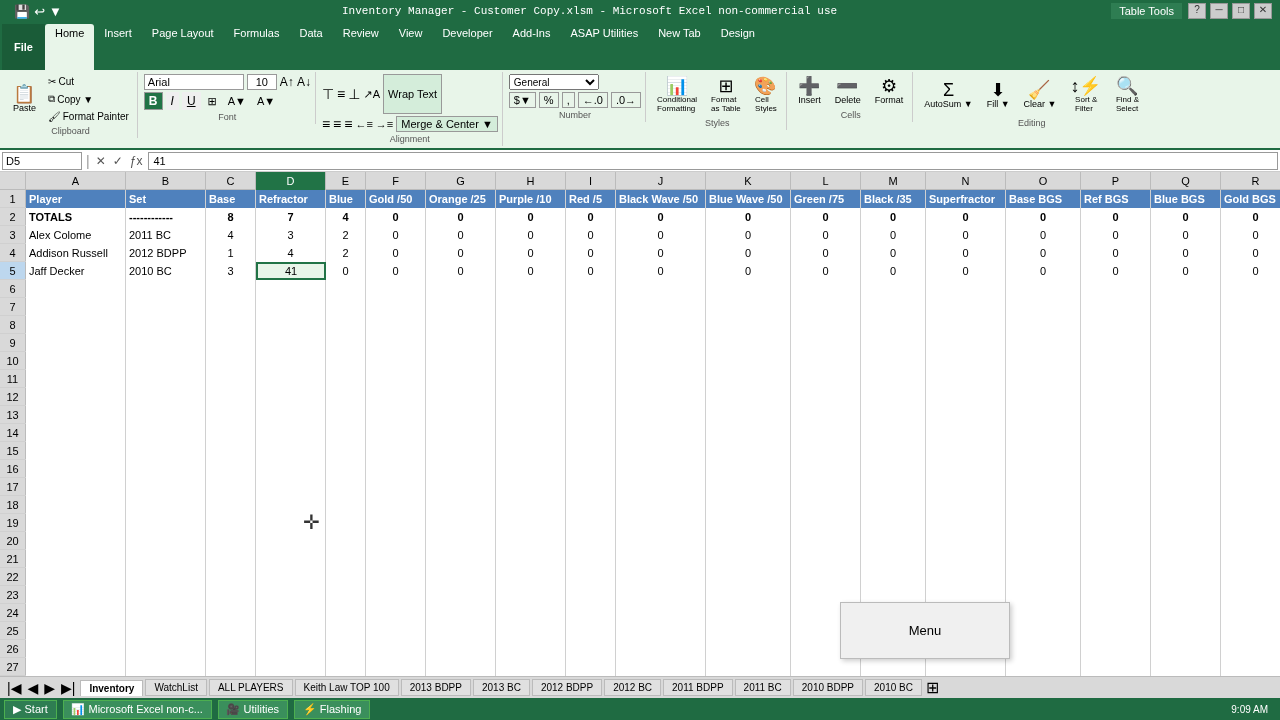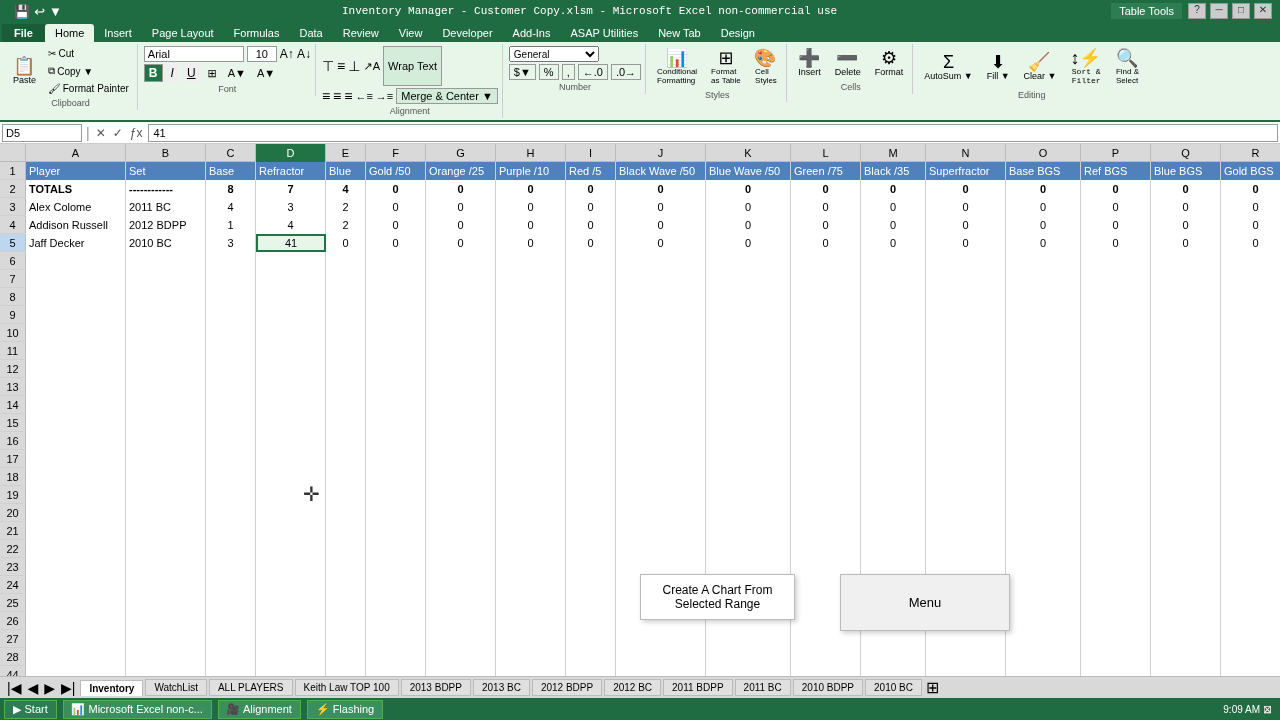--- a/index.html
+++ b/index.html
@@ -40,21 +40,21 @@
     }
     .tab.active {
       background: #e8f5e9;
       color: #000;
       border-top-left-radius: 3px;
       border-top-right-radius: 3px;
     }
     .file-tab {
       background: #1a5c38;
       color: white;
-      padding: 3px 12px;
+      padding: 17px 12px;
       font-size: 11px;
       font-weight: bold;
       text-align: right;
     }
 
     
     .ribbon-content {
       display: flex;
       padding: 2px 4px;
       background: #e8f5e9;
@@ -169,21 +169,21 @@
       display: flex;
       align-items: center;
       font-size: 11px;
       border-right: 1px solid #d0d0d0;
       padding: 0 3px;
       overflow: hidden;
       white-space: nowrap;
       height: 18px;
       background: white;
     }
-    .cell.header-cell { background: #4f81bd; color: white; font-weight: normal; }
+    .cell.header-cell { background: #4f81bd; color: white; font-weight: bold; }
     .cell.totals-row { font-weight: bold; }
     .cell.center { justify-content: center; }
 
     
     .col-a { width: 100px; min-width: 100px; }
     .col-b { width: 80px; min-width: 80px; }
     .col-c { width: 50px; min-width: 50px; }
     .col-d { width: 70px; min-width: 70px; }
     .col-e { width: 40px; min-width: 40px; }
     .col-f { width: 60px; min-width: 60px; }
@@ -503,21 +503,21 @@
         <div class="ribbon-btn">
           <span class="btn-icon">⬇</span>
           <span class="btn-label">Fill ▼</span>
         </div>
         <div class="ribbon-btn">
           <span class="btn-icon">🧹</span>
           <span class="btn-label">Clear ▼</span>
         </div>
         <div class="ribbon-btn">
           <span class="btn-icon">↕⚡</span>
-          <span class="btn-label" style="font-size:8px;font-family:Liberation Mono, monospace;">Sort &amp;<br>Filter</span>
+          <span class="btn-label" style="font-size:8px;">Sort &amp;<br>Filter</span>
         </div>
         <div class="ribbon-btn">
           <span class="btn-icon">🔍</span>
           <span class="btn-label" style="font-size:8px;">Find &amp;<br>Select</span>
         </div>
       </div>
       <div class="rg-label">Editing</div>
     </div>
   </div>
 </div>
@@ -1183,21 +1183,20 @@
         <div class="cell col-l center"></div>
         <div class="cell col-m center"></div>
         <div class="cell col-n center"></div>
         <div class="cell col-o center"></div>
         <div class="cell col-p center"></div>
         <div class="cell col-q center"></div>
         <div class="cell col-r center"></div>
       </div>
     </div>
 
-  <div class="float-chart-btn">Create A Chart From Selected Range</div>
   <div class="float-menu-btn">Menu</div>
 
   <div class="cursor-cross">✛</div>
 </div>
 
 <div class="sheet-tabs-bar">
   <span class="sheet-nav">|◀</span>
   <span class="sheet-nav">◀</span>
   <span class="sheet-nav">▶</span>
   <span class="sheet-nav">▶|</span>
@@ -1227,20 +1226,20 @@
         <div class="zoom-fill"></div>
       </div>
     <span>+</span>
     <span>100%</span>
     <span>⊟</span>
     <span>⊞</span>
     <span>⊠</span>
   </div>
 </div>
 
-<div style="position:fixed;bottom:0;left:0;right:16px;height:22px;background:#1f6b42;display:flex;align-items:center;z-index:100;padding:0 4px;gap:6px;">
+<div style="position:fixed;bottom:0;left:0;right:8px;height:22px;background:#1f6b42;display:flex;align-items:center;z-index:100;padding:0 4px;gap:6px;">
   <button style="background:#2e7d52;color:white;border:1px solid #4caf50;padding:2px 8px;font-size:11px;cursor:pointer;">▶ Start</button>
   <button style="background:#3a8f5c;color:white;border:1px solid #4caf50;padding:2px 8px;font-size:11px;cursor:pointer;">📊 Microsoft Excel non-c...</button>
-  <button style="background:#3a8f5c;color:white;border:1px solid #4caf50;padding:2px 8px;font-size:11px;cursor:pointer;">🎥 Alignment</button>
+  <button style="background:#3a8f5c;color:white;border:1px solid #4caf50;padding:2px 8px;font-size:11px;cursor:pointer;">🎥 Utilities</button>
   <button style="background:#3a8f5c;color:white;border:1px solid #4caf50;padding:2px 8px;font-size:11px;cursor:pointer;">⚡ Flashing</button>
   <div style="flex:1;"></div>
   <span style="color:white;font-size:10px;">9:09 AM</span>
 </div>
 
 </body></html>

